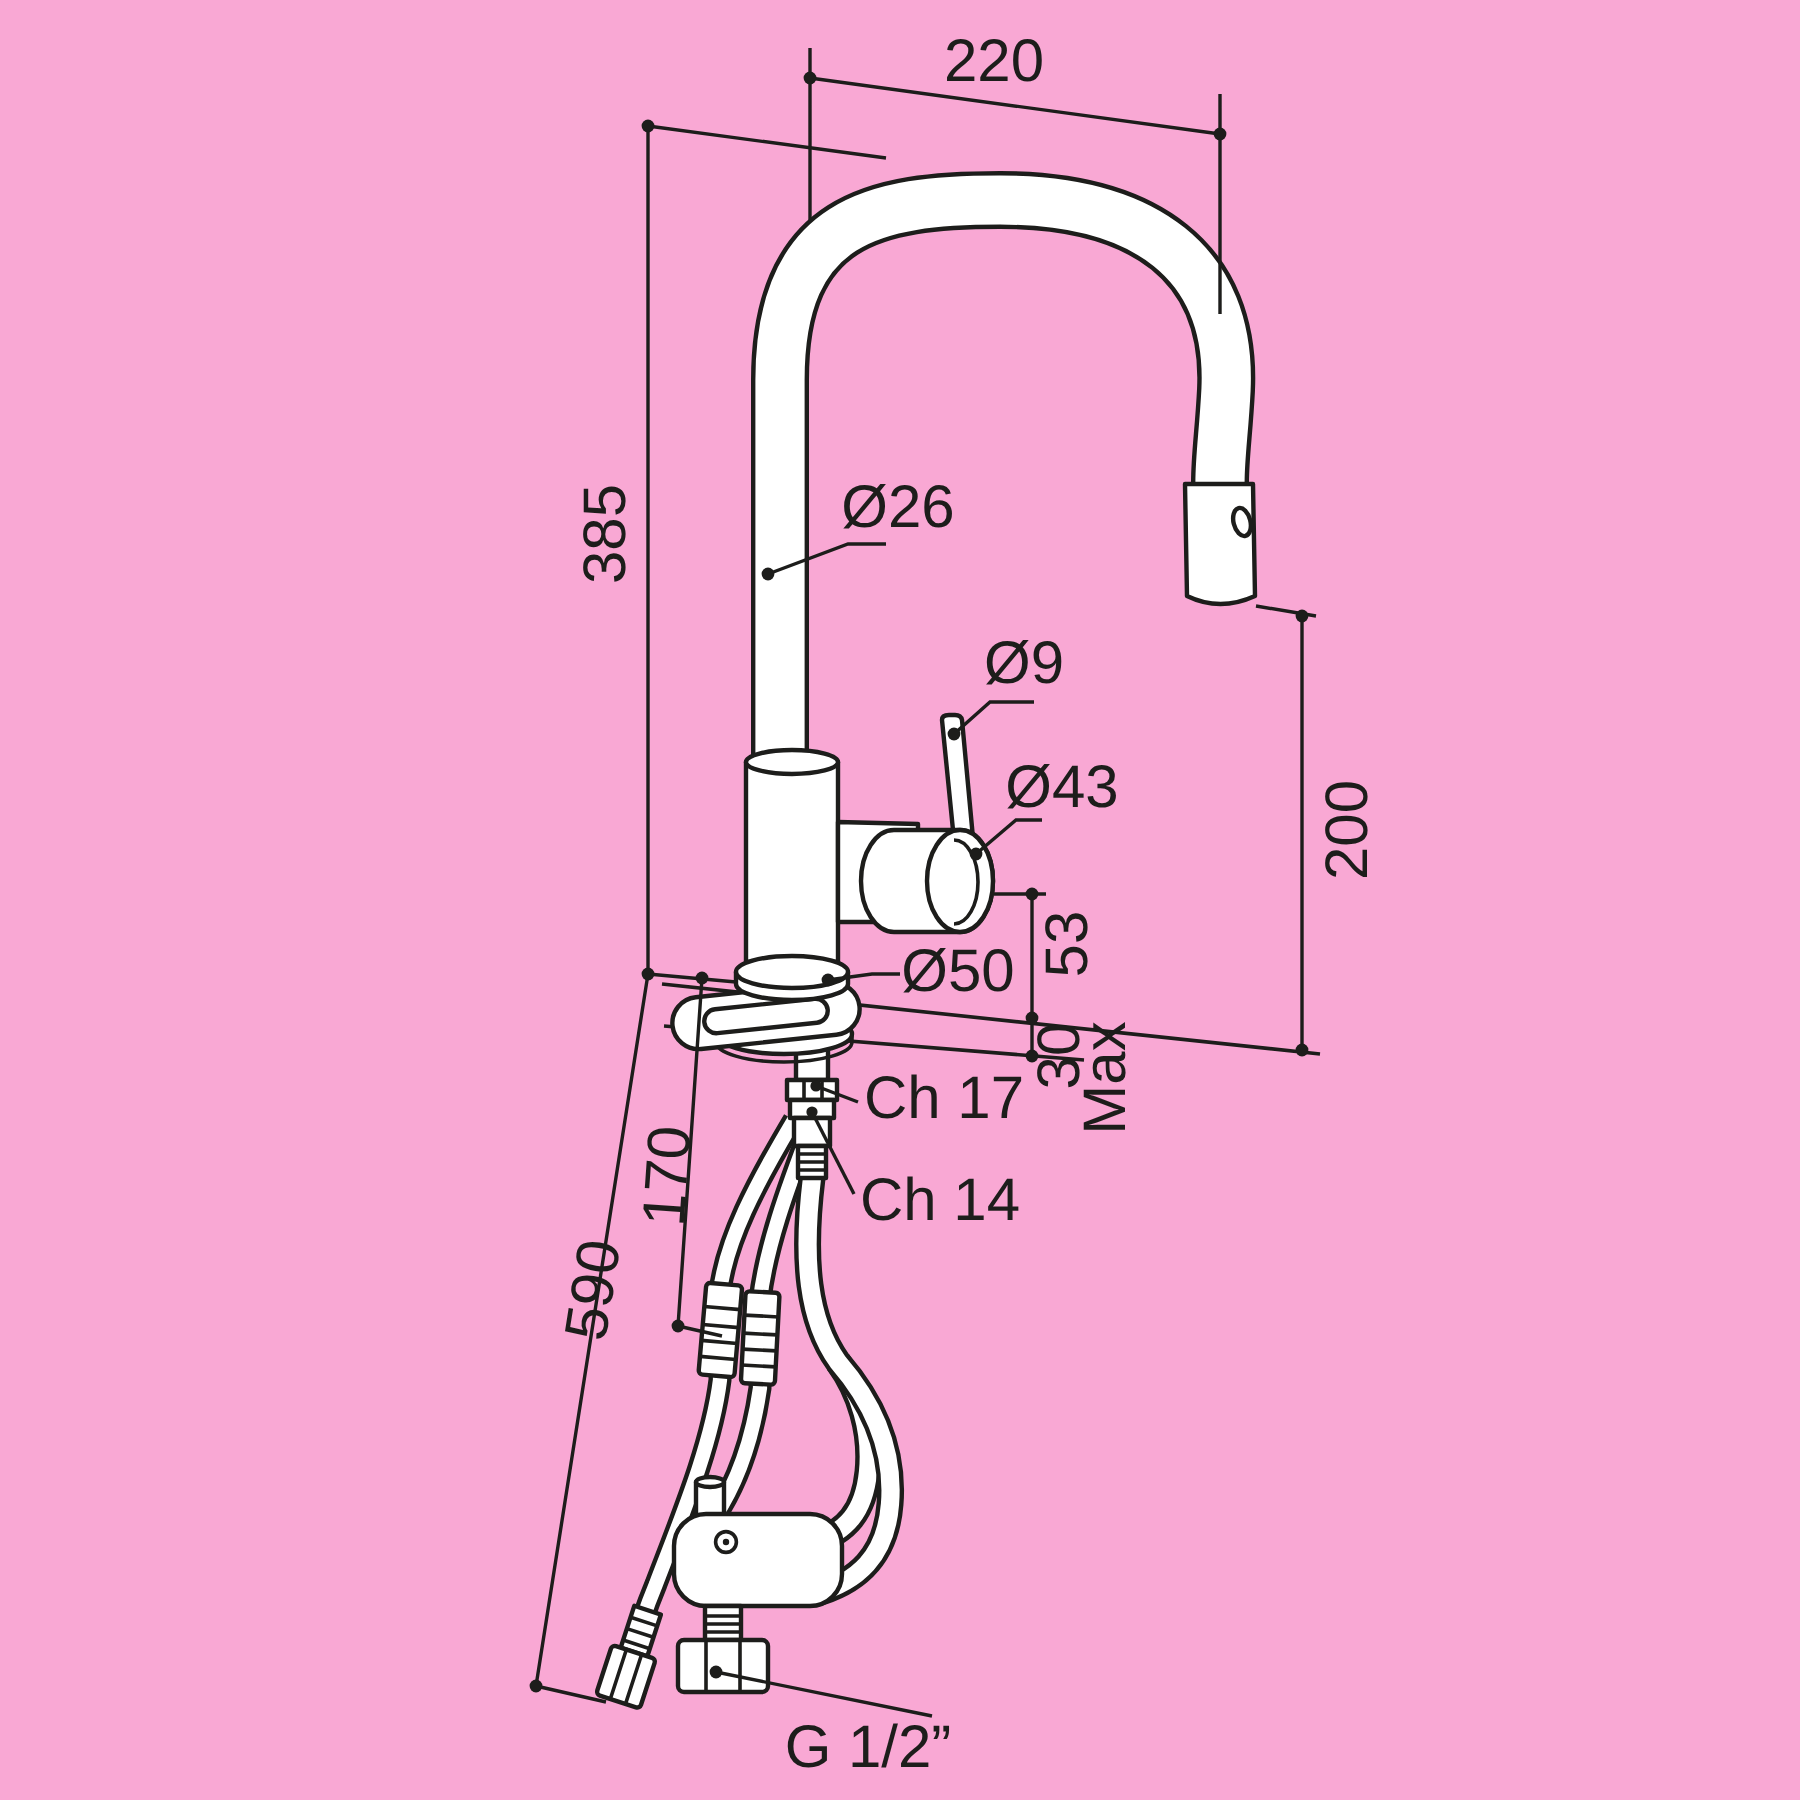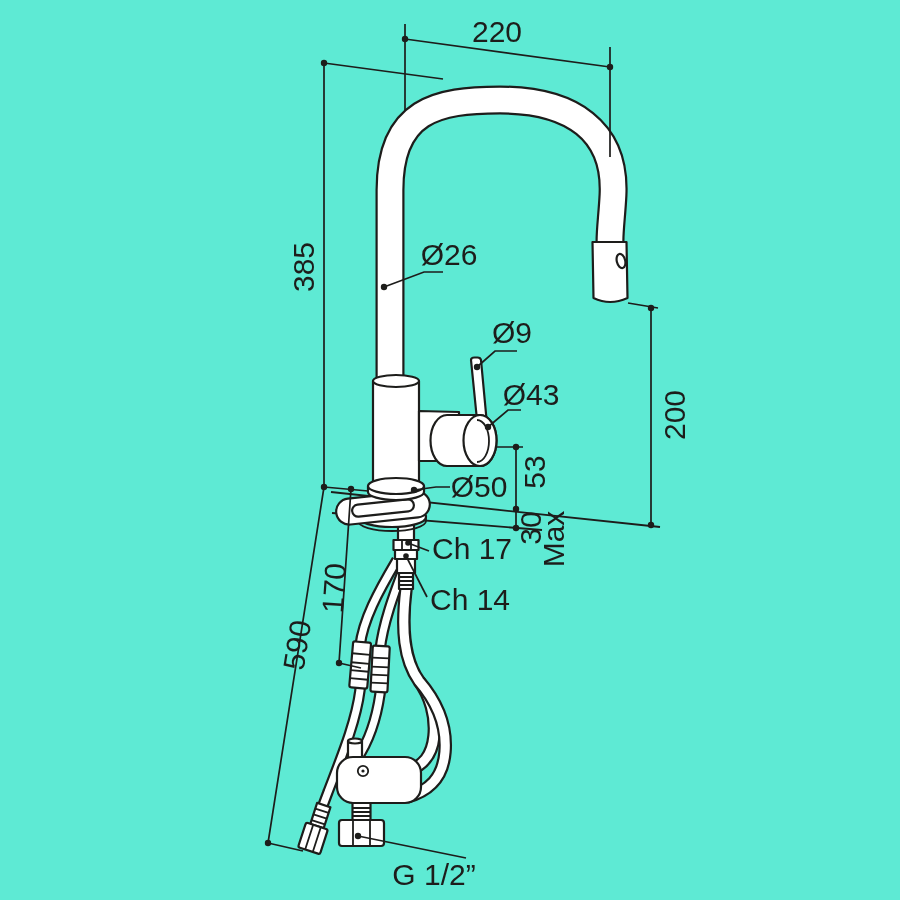--- a/index.html
+++ b/index.html
@@ -1,16 +1,16 @@
 <!DOCTYPE html>
 <html><head>
 <meta charset="utf-8">
 <style>
   html,body{margin:0;padding:0;background:#ffffff;}
-  .stage{width:900px;height:900px;position:relative;background:#5eead4;overflow:hidden;}
+  .stage{width:900px;height:900px;position:relative;background:#f9a8d4;overflow:hidden;}
   svg{display:block;}
   .objf{stroke:#1d1d1b;stroke-width:2.2;fill:#ffffff;stroke-linejoin:round;}
   .thin{stroke:#1d1d1b;stroke-width:1.8;fill:none;}
   .dim{stroke:#1d1d1b;stroke-width:1.7;fill:none;}
   .dot{fill:#1d1d1b;stroke:none;}
   .tube-out{stroke:#1d1d1b;fill:none;stroke-linecap:butt;}
   .tube-in{stroke:#ffffff;fill:none;stroke-linecap:butt;}
   text{font-family:"Liberation Sans","DejaVu Sans",sans-serif;fill:#1d1d1b;font-size:30px;}
   .lbl{text-anchor:middle;dominant-baseline:central;}
 </style>

